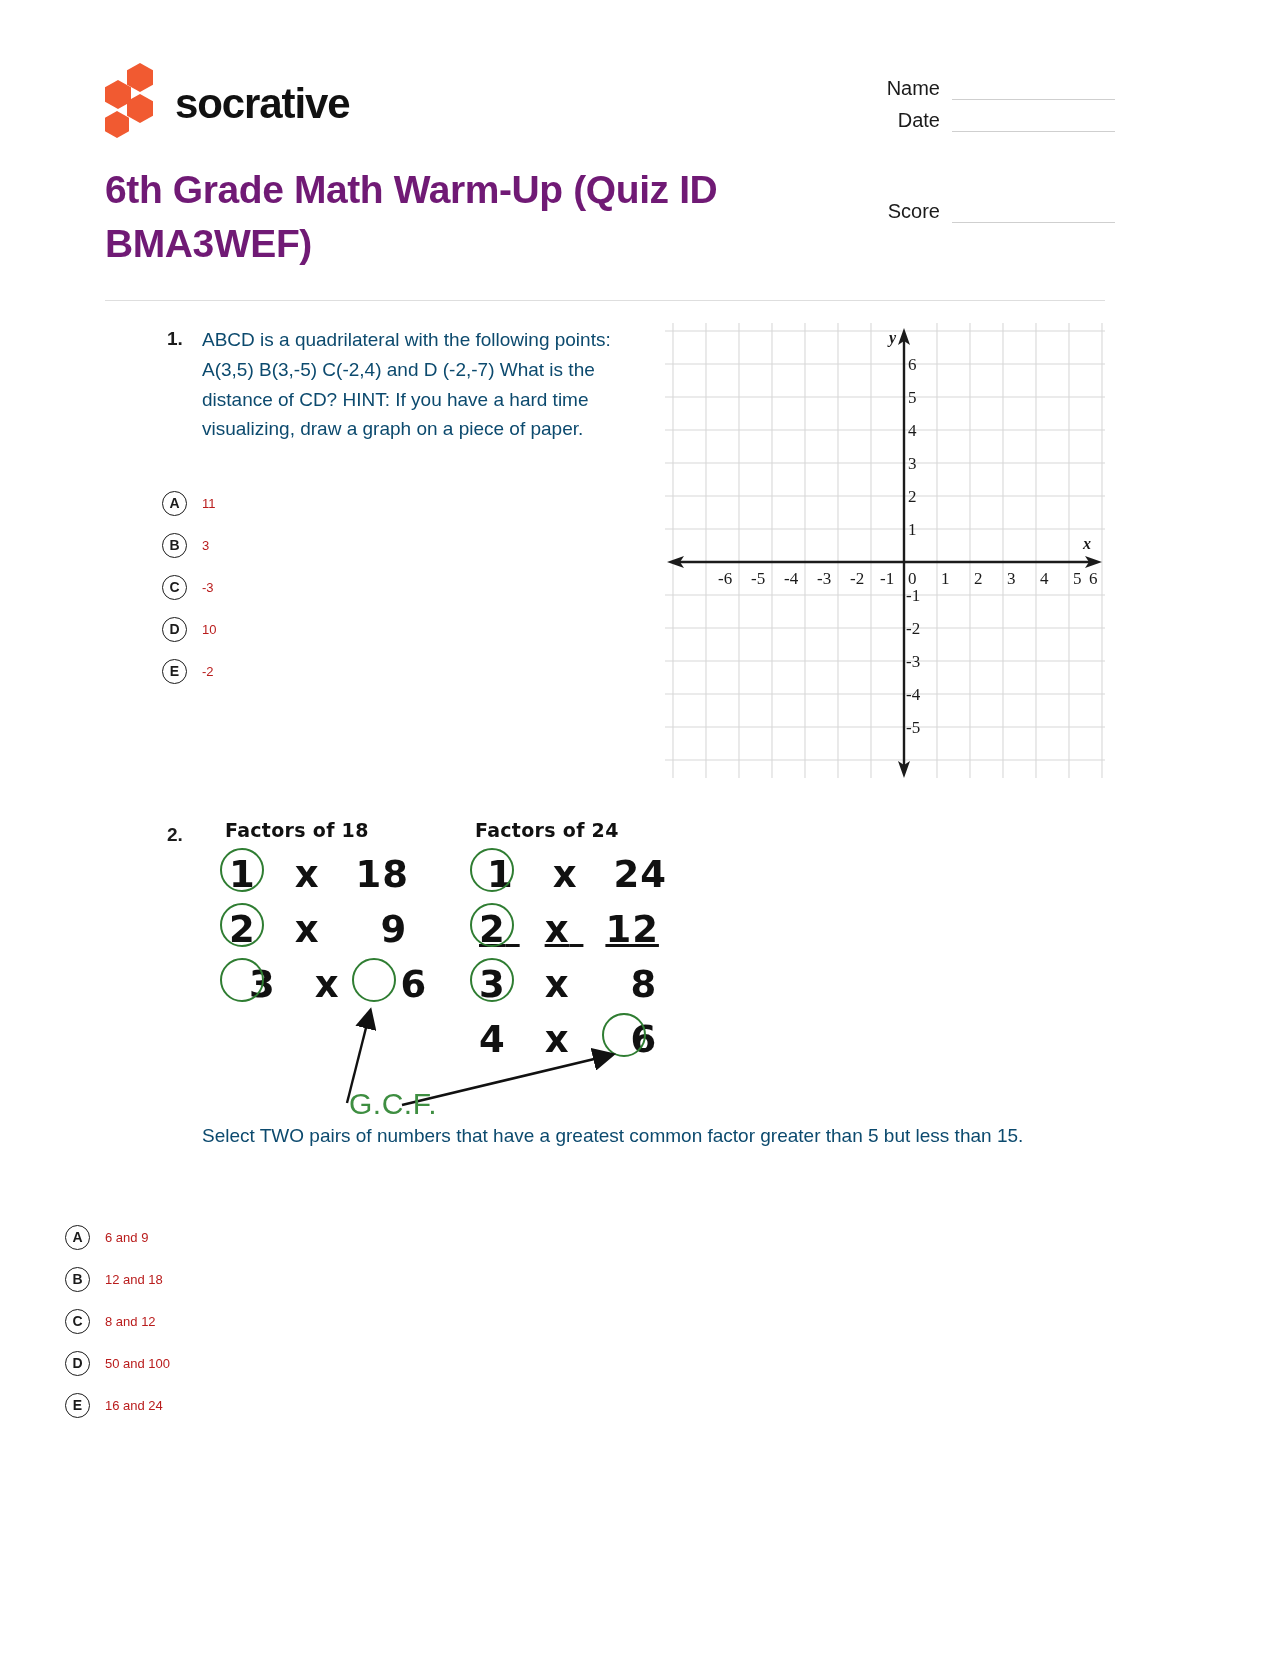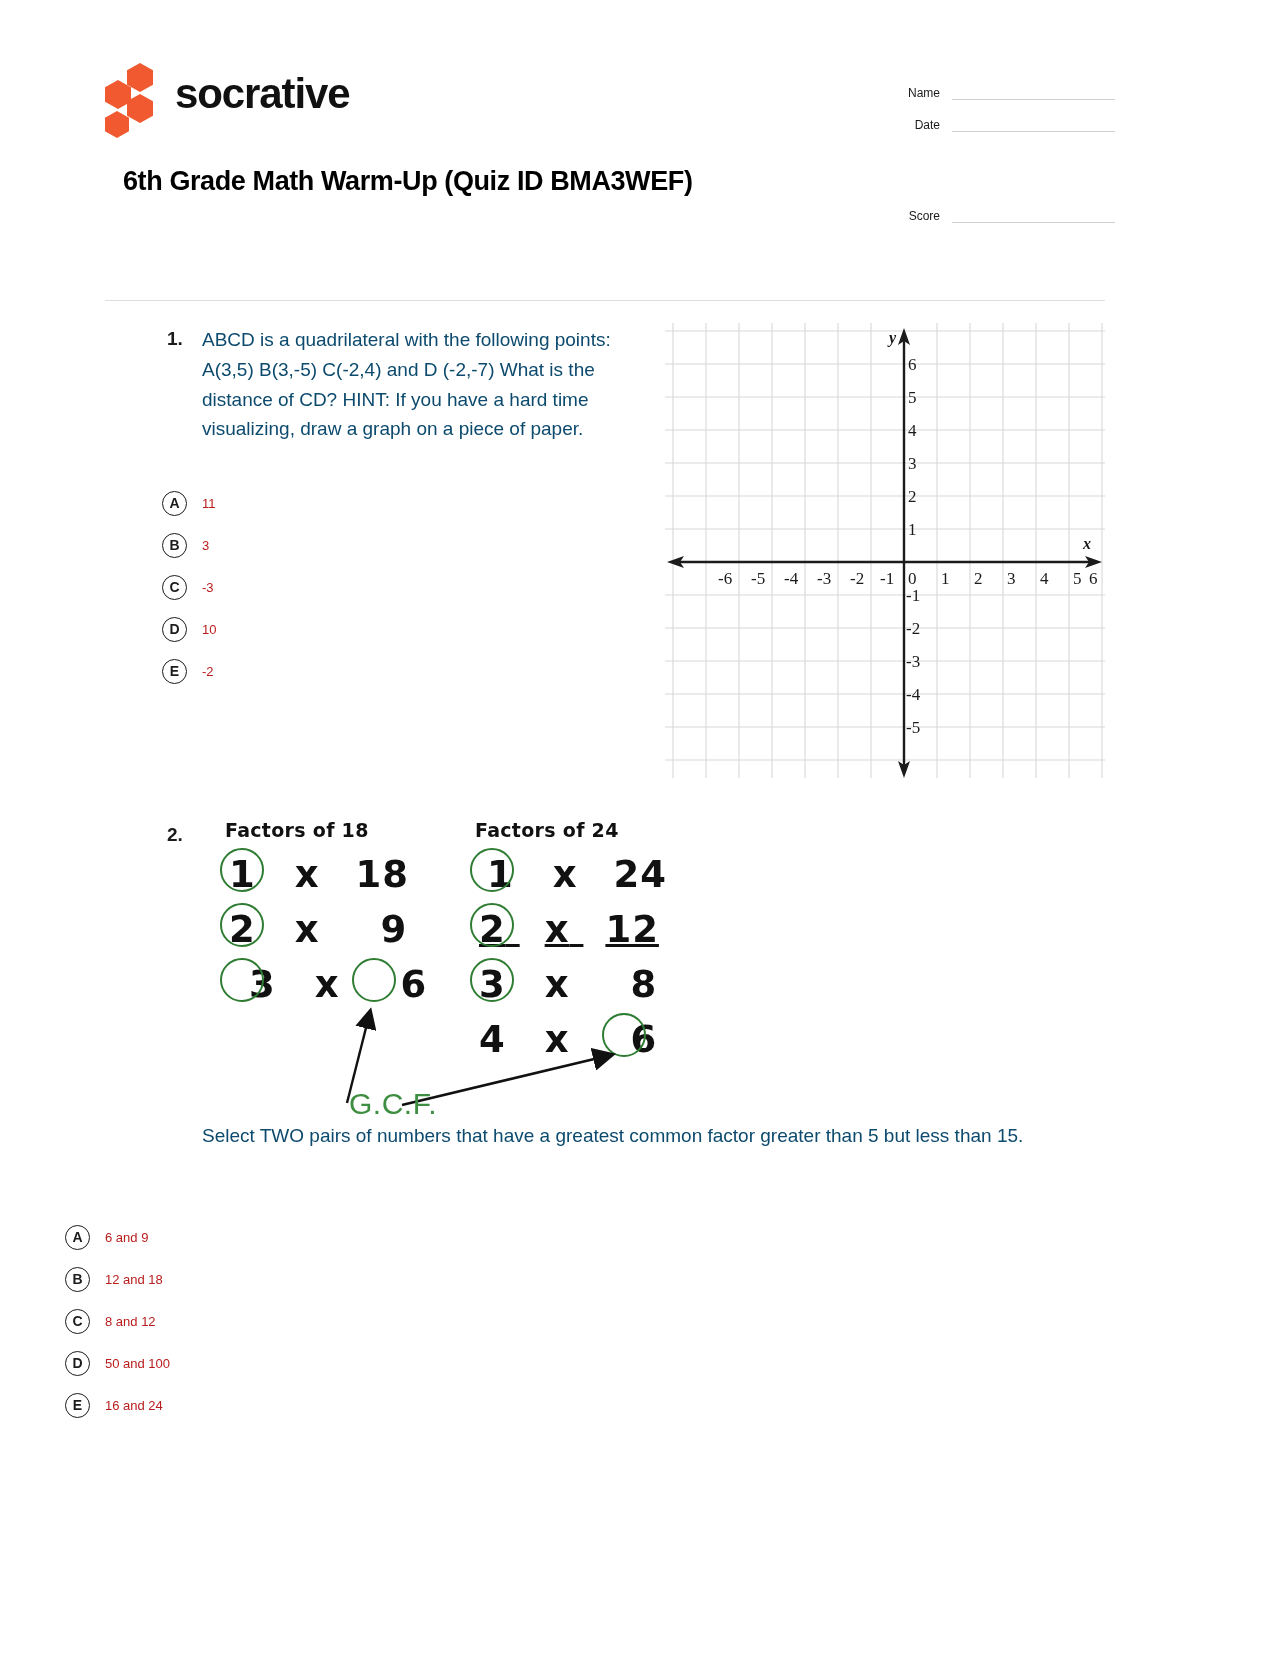--- a/index.html
+++ b/index.html
@@ -19,21 +19,21 @@
   .page { position: relative; width: 1275px; height: 1653px; }
 
   .header {
     position: absolute;
     left: 105px; top: 55px;
     width: 1000px; height: 200px;
   }
 
   .logo-row {
     position: absolute; left: 0; top: 8px;
-    display: flex; align-items: center;
+    display: flex; align-items: flex-end;
   }
   .logo-mark {
     position: relative;
     width: 56px; height: 62px;
     margin-right: 14px;
   }
   .hexa {
     position: absolute;
     width: 26px; height: 29px;
     background: #f15a31;
@@ -47,43 +47,43 @@
   .logo-text {
     font-size: 42px;
     font-weight: 700;
     letter-spacing: -1.1px;
     color: #111111;
     line-height: 1;
   }
 
   .doc-title {
     position: absolute;
-    left: 18px; top: 108px;
+    left: 0px; top: 108px;
     width: 730px;
-    font-size: 27px;
+    font-size: 39px;
     font-weight: 700;
     line-height: 1.38;
     letter-spacing: -0.4px;
-    color: #000000;
+    color: #701a75;
   }
 
   
   .meta {
     position: absolute;
     left: 770px; top: 20px;
     width: 240px;
   }
   .meta-row {
     display: flex; align-items: flex-end;
     justify-content: flex-end;
     margin-bottom: 7px;
     height: 25px;
   }
   .meta-label {
-    font-size: 12px;
+    font-size: 20px;
     color: #1b1b1b;
     margin-right: 12px;
     white-space: nowrap;
   }
   .meta-line {
     width: 163px;
     border-bottom: 1.4px solid #cfcfcf;
     height: 19px;
   }
   .meta-row.score { margin-top: 66px; }

